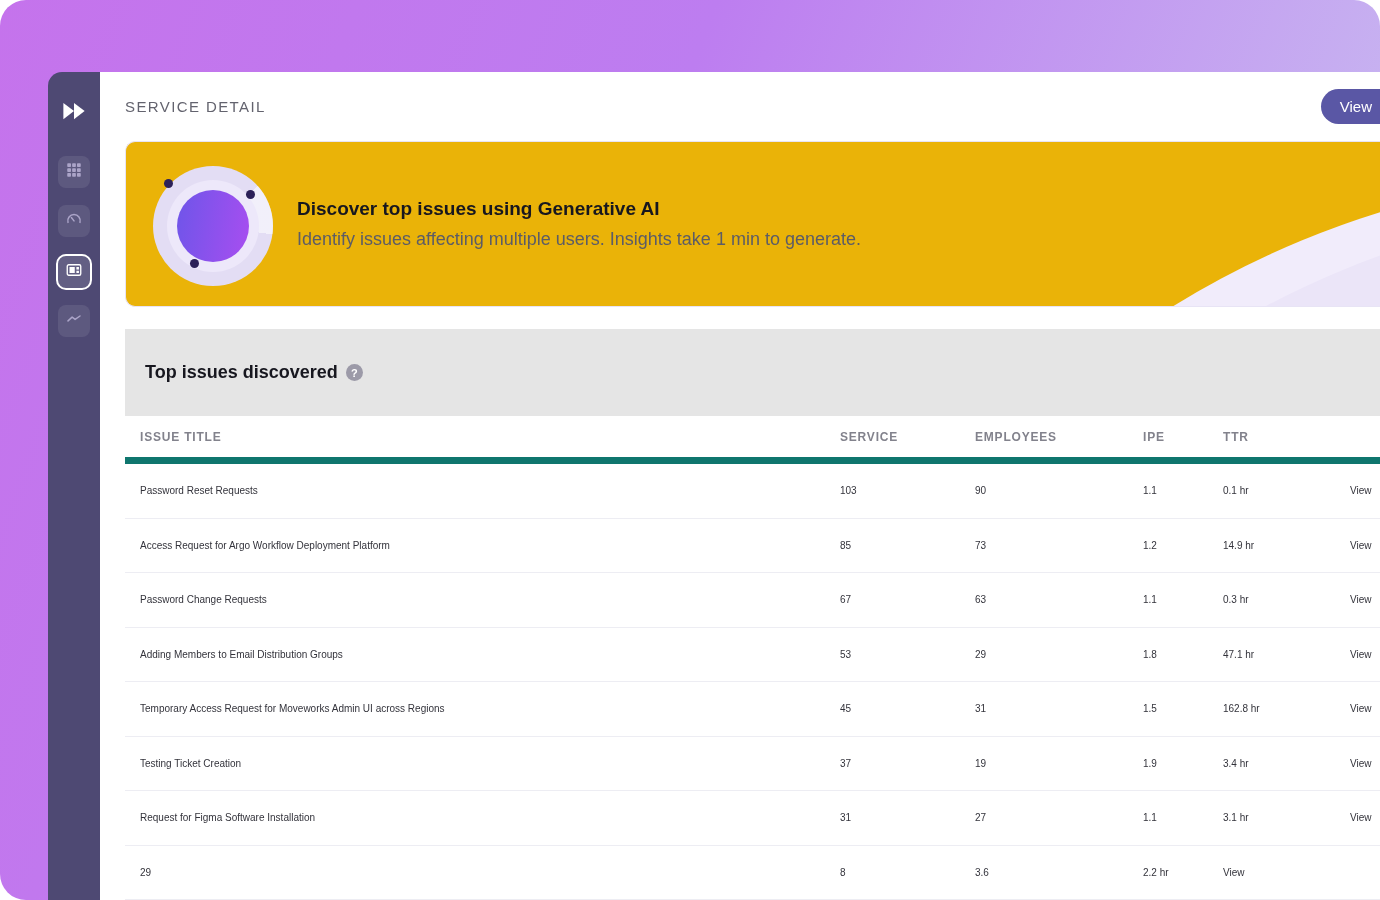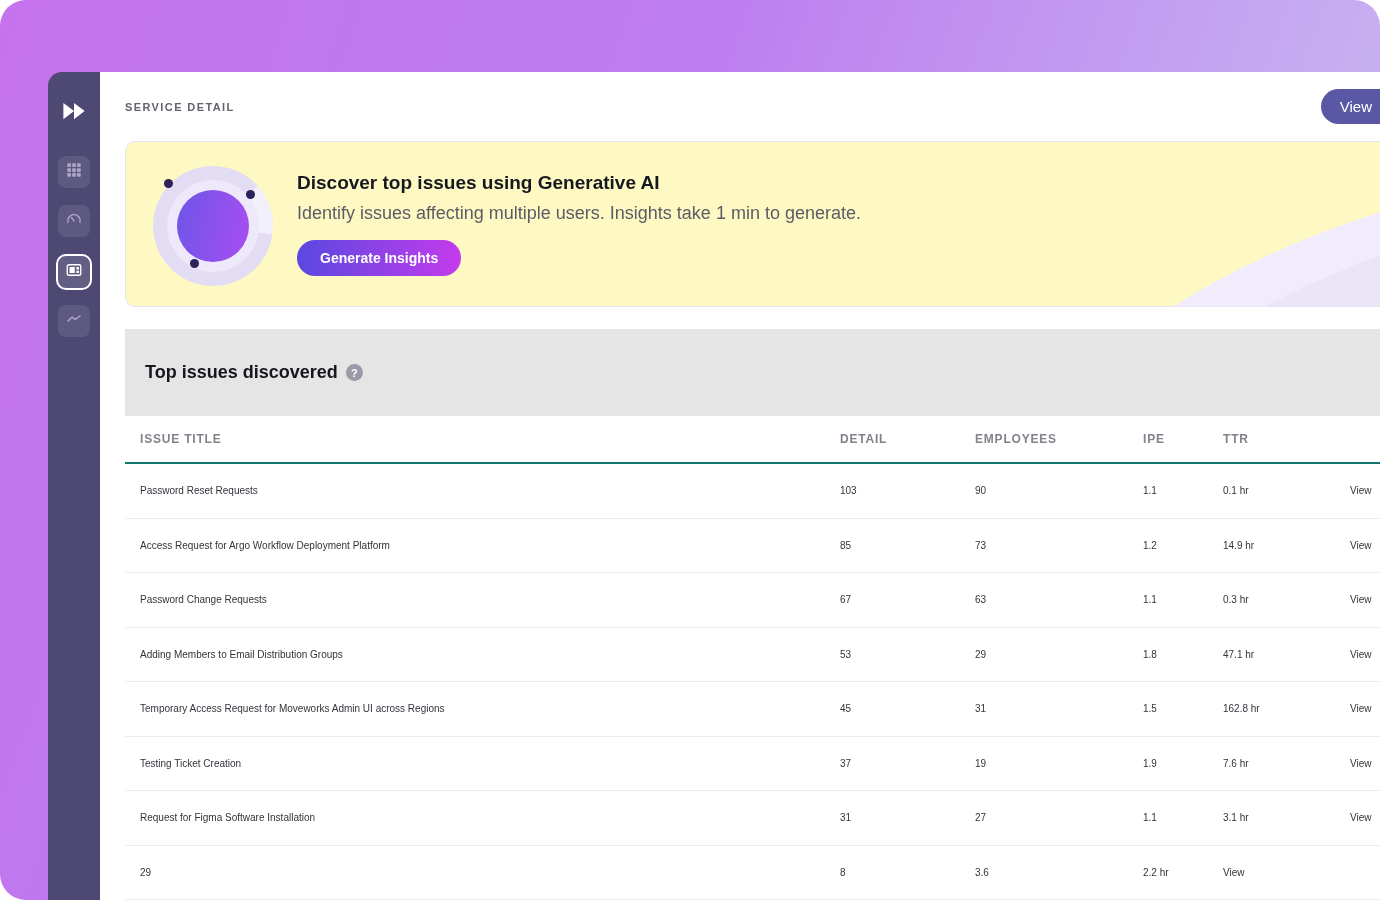--- a/index.html
+++ b/index.html
@@ -17,28 +17,28 @@
   .navbtn { width:32px; height:32px; border-radius:8px; background:rgba(255,255,255,0.09);
             display:flex; align-items:center; justify-content:center; margin-bottom:17px;
             cursor:pointer; }
   .navbtn.selected { width:36px; height:36px; border:2px solid #ffffff; border-radius:10px;
                      background:rgba(255,255,255,0.12); margin-bottom:15px; }
 
   
   .main { flex:1; background:#ffffff; display:flex; flex-direction:column; min-width:0; }
   .topbar { height:69px; flex:none; display:flex; align-items:center;
             justify-content:space-between; padding-left:25px; }
-  .kicker { font-size:11px; font-weight:700; letter-spacing:1.4px; color:#63636e; }
+  .kicker { font-size:15px; font-weight:400; letter-spacing:1.4px; color:#63636e; }
   .view-btn { background:#5a57a5; color:#fff; border:none; border-radius:999px;
               font-family:inherit; font-size:15px; padding:9px 34px 9px 19px;
               margin-right:-26px; cursor:pointer; }
 
   
   .banner { flex:none; height:166px; margin-left:25px; position:relative; overflow:hidden;
-            background:#fef9c3; border:1px solid #e8e4f5; border-right:none;
+            background:#eab308; border:1px solid #e8e4f5; border-right:none;
             border-radius:10px 0 0 10px; display:flex; align-items:center;
             margin-bottom:22px; }
   .curve1, .curve2 { position:absolute; width:1800px; height:1800px; border-radius:50%; }
   .curve1 { left:620px; top:30px; background:#f1ecfb; }
   .curve2 { left:660px; top:60px; background:#ebe5f8; }
   .orb-wrap { position:absolute; left:27px; top:24px; width:120px; height:120px; }
   .orb-outer { position:absolute; inset:0; border-radius:50%; background:#e3ddf4; }
   .orb-wedge { position:absolute; inset:0; border-radius:50%;
                background:conic-gradient(from 48deg, rgba(255,255,255,0.55) 0 50deg, transparent 50deg 360deg); }
   .orb-mid { position:absolute; left:14px; top:14px; width:92px; height:92px;
@@ -59,21 +59,21 @@
                  display:flex; align-items:center; padding-left:20px; }
   .section-title { font-size:18px; font-weight:700; color:#17171f; }
   .help-dot { width:17px; height:17px; border-radius:50%; background:#9c9aa8; color:#fff;
               font-size:11px; font-weight:700; display:inline-flex; align-items:center;
               justify-content:center; margin-left:8px; }
 
   
   .table { flex:1; margin-left:25px; background:#fff; min-width:0; }
   .thead, .trow { display:grid; grid-template-columns:700px 135px 168px 80px 127px 1fr;
                   align-items:center; padding-left:15px; }
-  .thead { height:48px; border-bottom:2px solid #0f766e; }
+  .thead { height:48px; border-bottom:7px solid #0f766e; }
   .thead span { font-size:12px; font-weight:700; letter-spacing:0.8px; color:#82828c; }
   .trow { height:54.5px; border-bottom:1px solid #ededf3; font-size:10px; color:#33333b; }
   .c-view { cursor:pointer; color:#33333b; }
 </style>
 </head>
 <body>
 
 <div class="backdrop"></div>
 
 <div class="app">
@@ -142,33 +142,32 @@
         <div class="orb-wedge"></div>
         <div class="orb-mid"></div>
         <div class="orb-core"></div>
         <div class="orb-dot dot1"></div>
         <div class="orb-dot dot2"></div>
         <div class="orb-dot dot3"></div>
       </div>
       <div class="banner-text">
         <div class="banner-title">Discover top issues using Generative AI</div>
         <div class="banner-sub">Identify issues affecting multiple users. Insights take 1 min to generate.</div>
-        <button class="cta-btn">Generate Insights</button>
       </div>
     </div>
 
     <div class="section-bar">
       <span class="section-title">Top issues discovered</span>
       <span class="help-dot">?</span>
     </div>
 
     <div class="table">
       <div class="thead">
         <span>ISSUE TITLE</span>
-        <span>DETAIL</span>
+        <span>SERVICE</span>
         <span>EMPLOYEES</span>
         <span>IPE</span>
         <span>TTR</span>
         <span></span>
       </div>
       <div id="table-body">
   <div class="trow">
     <div class="c-title">Password Reset Requests</div>
     <div class="c-tickets">103</div>
     <div class="c-employees">90</div>
@@ -211,21 +210,21 @@
     <div class="c-ipe">1.5</div>
     <div class="c-ttr">162.8 hr</div>
     <div class="c-view">View</div>
   </div>
 
   <div class="trow">
     <div class="c-title">Testing Ticket Creation</div>
     <div class="c-tickets">37</div>
     <div class="c-employees">19</div>
     <div class="c-ipe">1.9</div>
-    <div class="c-ttr">7.6 hr</div>
+    <div class="c-ttr">3.4 hr</div>
     <div class="c-view">View</div>
   </div>
 
   <div class="trow">
     <div class="c-title">Request for Figma Software Installation</div>
     <div class="c-tickets">31</div>
     <div class="c-employees">27</div>
     <div class="c-ipe">1.1</div>
     <div class="c-ttr">3.1 hr</div>
     <div class="c-view">View</div>

